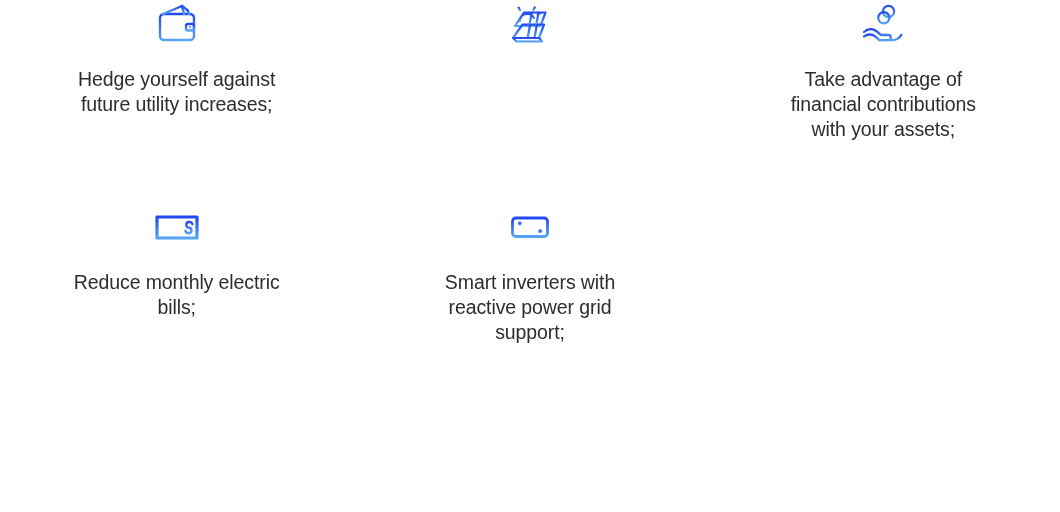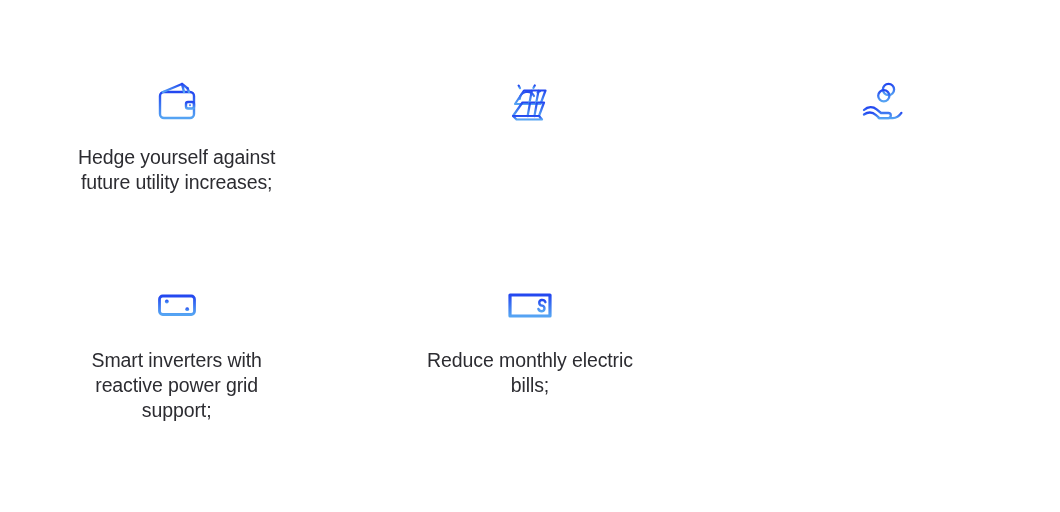--- a/index.html
+++ b/index.html
@@ -15,21 +15,20 @@
   }
 
   .benefits-grid {
     width: 1060px;
     height: 512px;
     box-sizing: border-box;
     display: grid;
     grid-template-columns: repeat(3, 1fr);
     grid-template-rows: 203px 203px;
     align-content: start;
-    padding-top: 78px;
   }
 
   .benefit-card {
     display: flex;
     flex-direction: column;
     align-items: center;
     justify-content: flex-start;
   }
 
   .benefit-icon {
@@ -126,20 +125,46 @@
           </linearGradient>
         </defs>
         <g stroke="url(#gradHand)" stroke-width="2.3" stroke-linecap="round" stroke-linejoin="round">
           <circle cx="31.5" cy="11.5" r="5.6"></circle>
           <circle cx="26.8" cy="17.8" r="5.6"></circle>
           <path d="M7 32 c4 -3.6 9 -3.6 12.6 -0.6 l4.4 3.6 h7.2 a2.6 2.6 0 0 1 0 5.2 h-9.4"></path>
           <path d="M7 36.5 c4.5 -3 8.6 -2.4 12 0.6 l3.4 3 h13.4 c3.6 0 6.6 -2.2 8.6 -5.2"></path>
         </g>
       </svg>
     </span>
+    <div class="benefit-text">Take advantage of
+financial contributions
+with your assets;</div>
+  </div>
+
+  <div class="benefit-card">
+    <span class="benefit-icon">
+      <svg viewBox="0 0 52 48" fill="none" xmlns="http://www.w3.org/2000/svg">
+        <defs>
+          <linearGradient id="gradBill" x1="0" y1="0" x2="0" y2="1">
+            <stop offset="0%" stop-color="#2347f0"></stop>
+            <stop offset="100%" stop-color="#55a4f3"></stop>
+          </linearGradient>
+        </defs>
+        <g stroke="url(#gradBill)" stroke-linecap="round" stroke-linejoin="round">
+          <rect x="6" y="14" width="40" height="21" stroke-width="3.2"></rect>
+          <path d="M12.5 20.5 H28" stroke-width="2.6"></path>
+          <path d="M12.5 24.5 H28" stroke-width="2.6"></path>
+          <path d="M12.5 28.5 H24" stroke-width="2.6"></path>
+          <path d="M38.2 17.8 V31.4" stroke-width="2.4"></path>
+          <path d="M41.4 21.2 a3.4 3.1 0 0 0 -3.4 -2.2 h-0.6 a2.9 2.9 0 0 0 0 5.6 h0.9 a2.9 2.9 0 0 1 0 5.6 h-0.5 a3.4 3.1 0 0 1 -3.4 -2.2" stroke-width="2.4"></path>
+        </g>
+      </svg>
+    </span>
+    <div class="benefit-text">Reduce monthly electric
+bills;</div>
   </div>
 
   <div class="benefit-card">
     <span class="benefit-icon">
       <svg viewBox="0 0 52 48" fill="none" xmlns="http://www.w3.org/2000/svg">
         <defs>
           <linearGradient id="gradChip" x1="0" y1="0" x2="0" y2="1">
             <stop offset="0%" stop-color="#2347f0"></stop>
             <stop offset="100%" stop-color="#55a4f3"></stop>
           </linearGradient>
@@ -157,36 +182,13 @@
           <circle cx="15.8" cy="20.5" r="1.9" fill="url(#gradChip)" stroke="none"></circle>
           <circle cx="36.2" cy="28.2" r="1.9" fill="url(#gradChip)" stroke="none"></circle>
         </g>
       </svg>
     </span>
     <div class="benefit-text">Smart inverters with
 reactive power grid
 support;</div>
   </div>
 
-  <div class="benefit-card">
-    <span class="benefit-icon">
-      <svg viewBox="0 0 52 48" fill="none" xmlns="http://www.w3.org/2000/svg">
-        <defs>
-          <linearGradient id="gradBill" x1="0" y1="0" x2="0" y2="1">
-            <stop offset="0%" stop-color="#2347f0"></stop>
-            <stop offset="100%" stop-color="#55a4f3"></stop>
-          </linearGradient>
-        </defs>
-        <g stroke="url(#gradBill)" stroke-linecap="round" stroke-linejoin="round">
-          <rect x="6" y="14" width="40" height="21" stroke-width="3.2"></rect>
-          <path d="M12.5 20.5 H28" stroke-width="2.6"></path>
-          <path d="M12.5 24.5 H28" stroke-width="2.6"></path>
-          <path d="M12.5 28.5 H24" stroke-width="2.6"></path>
-          <path d="M38.2 17.8 V31.4" stroke-width="2.4"></path>
-          <path d="M41.4 21.2 a3.4 3.1 0 0 0 -3.4 -2.2 h-0.6 a2.9 2.9 0 0 0 0 5.6 h0.9 a2.9 2.9 0 0 1 0 5.6 h-0.5 a3.4 3.1 0 0 1 -3.4 -2.2" stroke-width="2.4"></path>
-        </g>
-      </svg>
-    </span>
-    <div class="benefit-text">Reduce monthly electric
-bills;</div>
-  </div>
-
 </div>
 
 </body></html>

